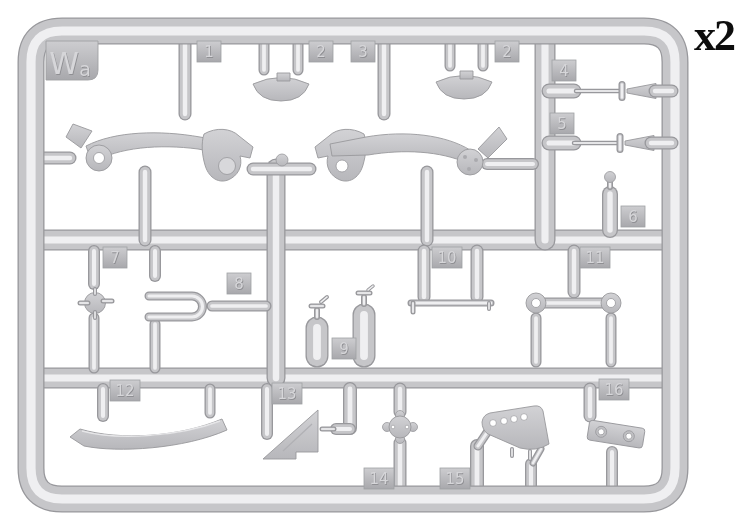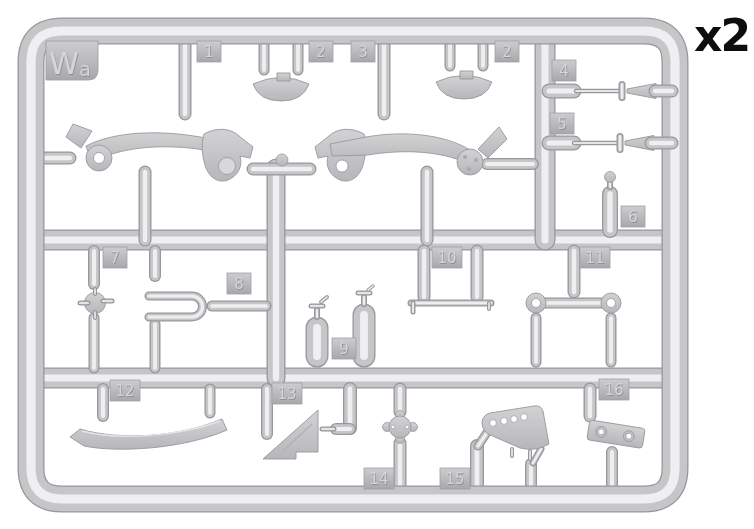--- a/index.html
+++ b/index.html
@@ -407,14 +407,14 @@
           <text x="15.8" y="16.8" text-anchor="middle" font-size="15" font-family="&quot;DejaVu Sans&quot;,&quot;Liberation Sans&quot;,sans-serif" fill="#8f8f93">15</text>
           <text x="15" y="16" text-anchor="middle" font-size="15" font-family="&quot;DejaVu Sans&quot;,&quot;Liberation Sans&quot;,sans-serif" fill="#d6d6d9">15</text>
         </g>
         <g transform="translate(599,379)">
           <rect x="0" y="0" width="30" height="21" fill="url(#tabGrad)" stroke="#9fa0a3" stroke-width="0.8"></rect>
           <text x="15.8" y="16.8" text-anchor="middle" font-size="15" font-family="&quot;DejaVu Sans&quot;,&quot;Liberation Sans&quot;,sans-serif" fill="#8f8f93">16</text>
           <text x="15" y="16" text-anchor="middle" font-size="15" font-family="&quot;DejaVu Sans&quot;,&quot;Liberation Sans&quot;,sans-serif" fill="#d6d6d9">16</text>
         </g>
       </g>
     </svg>
-  <div class="qty" style="color: rgb(13, 13, 13);">x2</div>
+  <div class="qty" style="color: rgb(13, 13, 13); font-family: Liberation Serif, serif;">x2</div>
 </div>
 
 </body></html>

